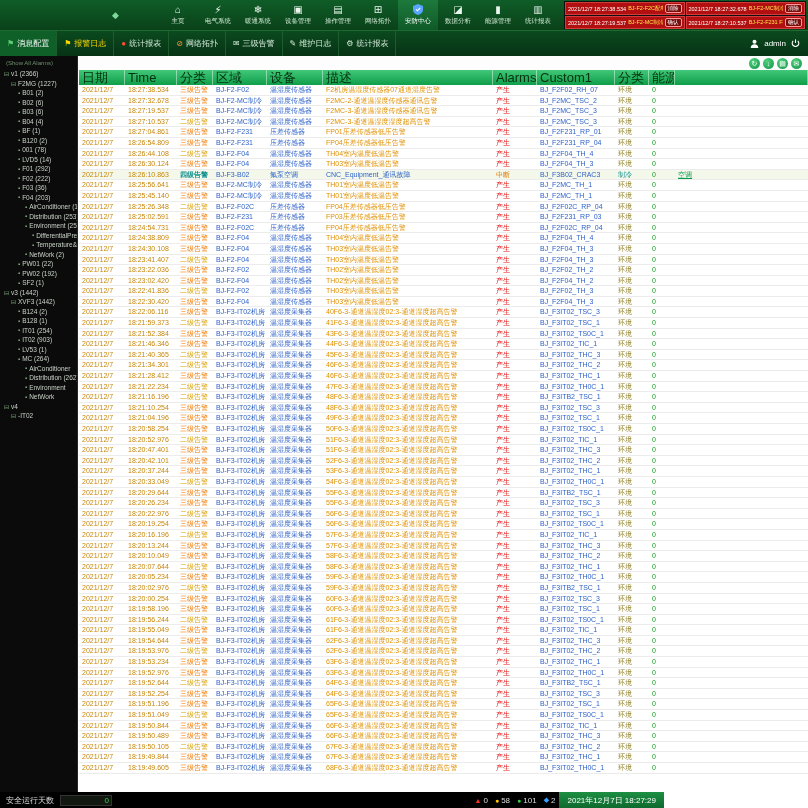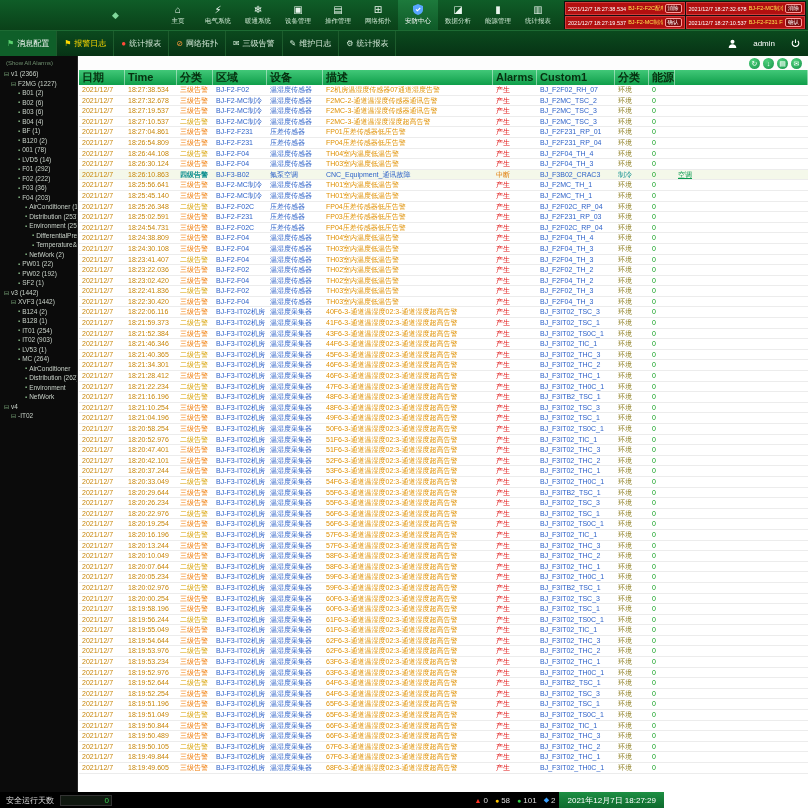--- a/index.html
+++ b/index.html
@@ -31,41 +31,41 @@
 
   
   .tabbar{position:absolute;left:0;top:30px;width:808px;height:26px;
     background:linear-gradient(#0b4a1e,#073315);display:flex;align-items:center;
     border-top:1px solid #1d6b33}
   .tabs{display:flex;height:26px}
   .tab{display:flex;align-items:center;gap:3px;padding:0 7px;height:26px;color:#d6e9da;
     font-size:8px;border-right:1px solid #1d5c2d;cursor:pointer;white-space:nowrap}
   .tab.active{background:#0f5f29;color:#fff}
   .tab-ic{font-size:8px}
-  .tabbar-right{margin-left:auto;display:flex;gap:16px;color:#fff;
+  .tabbar-right{margin-left:auto;display:flex;gap:5px;color:#fff;
     font-size:8px;padding-right:8px}
   .mini-svg{display:inline-flex;align-items:center}
 
   
   .sidebar{position:absolute;left:0;top:56px;width:78px;height:736px;background:#0b0b0b;
     border-right:1px solid #262626;overflow:hidden}
   .side-note{color:#6f8f6f;font-size:6px;padding:4px 2px 3px 6px;white-space:nowrap;cursor:pointer}
   .tnode{display:flex;align-items:center;gap:2px;height:9.5px;color:#c9d2c9;font-size:6.5px;
     white-space:nowrap;cursor:pointer;overflow:hidden}
   .tglyph{color:#7fae7f;font-size:6px}
 
   
   .main{position:absolute;left:79px;top:56px;width:729px;height:736px;background:#fff}
   .toolstrip{height:14px;display:flex;align-items:center;justify-content:flex-end;gap:3px;
     padding-right:6px;background:#fdfdfd}
   .tool-btn{width:11px;height:11px;border-radius:50%;
     background:radial-gradient(circle at 35% 30%,#4fd17c,#15944a);color:#fff;font-size:7px;
     line-height:11px;text-align:center;cursor:pointer}
   .thead{height:15px;display:flex;background:linear-gradient(#41c878,#0f9e4a)}
-  .thead .cell{color:#06300f;font-weight:bold;font-size:11px;line-height:15px;
+  .thead .cell{color:#06300f;font-weight:normal;font-size:13px;line-height:15px;
     border-right:1px solid rgba(255,255,255,.45)}
   .tbody{height:707px;overflow:hidden}
   .trow{display:flex;height:10.6px;border-bottom:1px solid #ececec;background:#fff;cursor:pointer}
   .trow.special{background:#f4f8ea}
   .cell{font-size:7px;line-height:10.6px;white-space:nowrap;overflow:hidden;padding-left:3px}
   .c0{width:46px;color:#c8860a}
   .c1{width:52px;color:#c8860a}
   .c2{width:36px}
   .c3{width:54px;color:#2e62c8}
   .c4{width:56px;color:#2e62c8}

